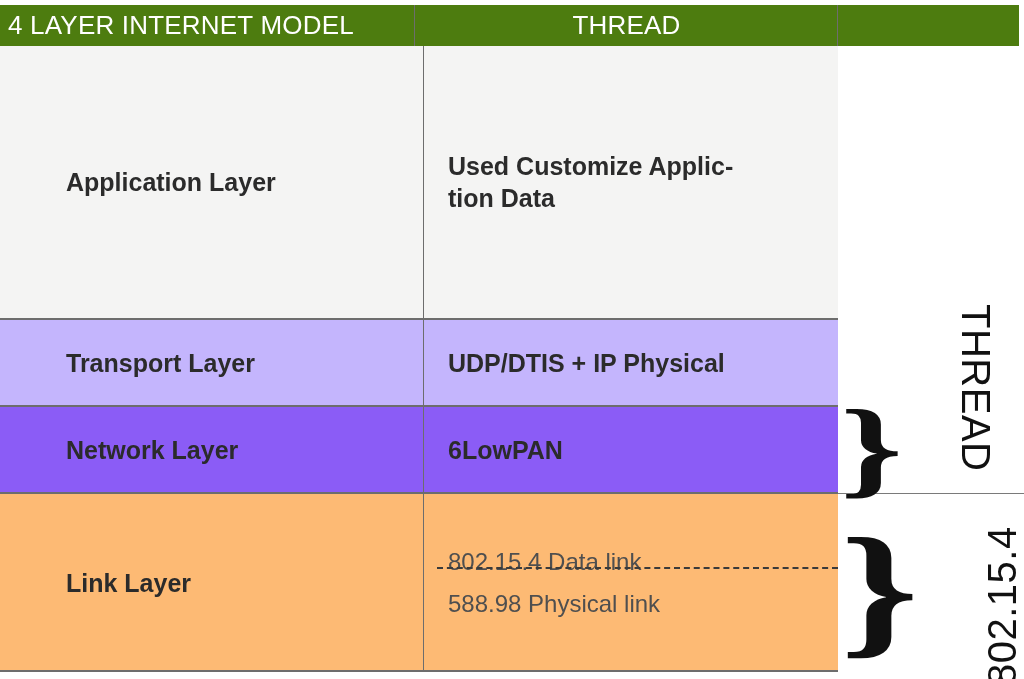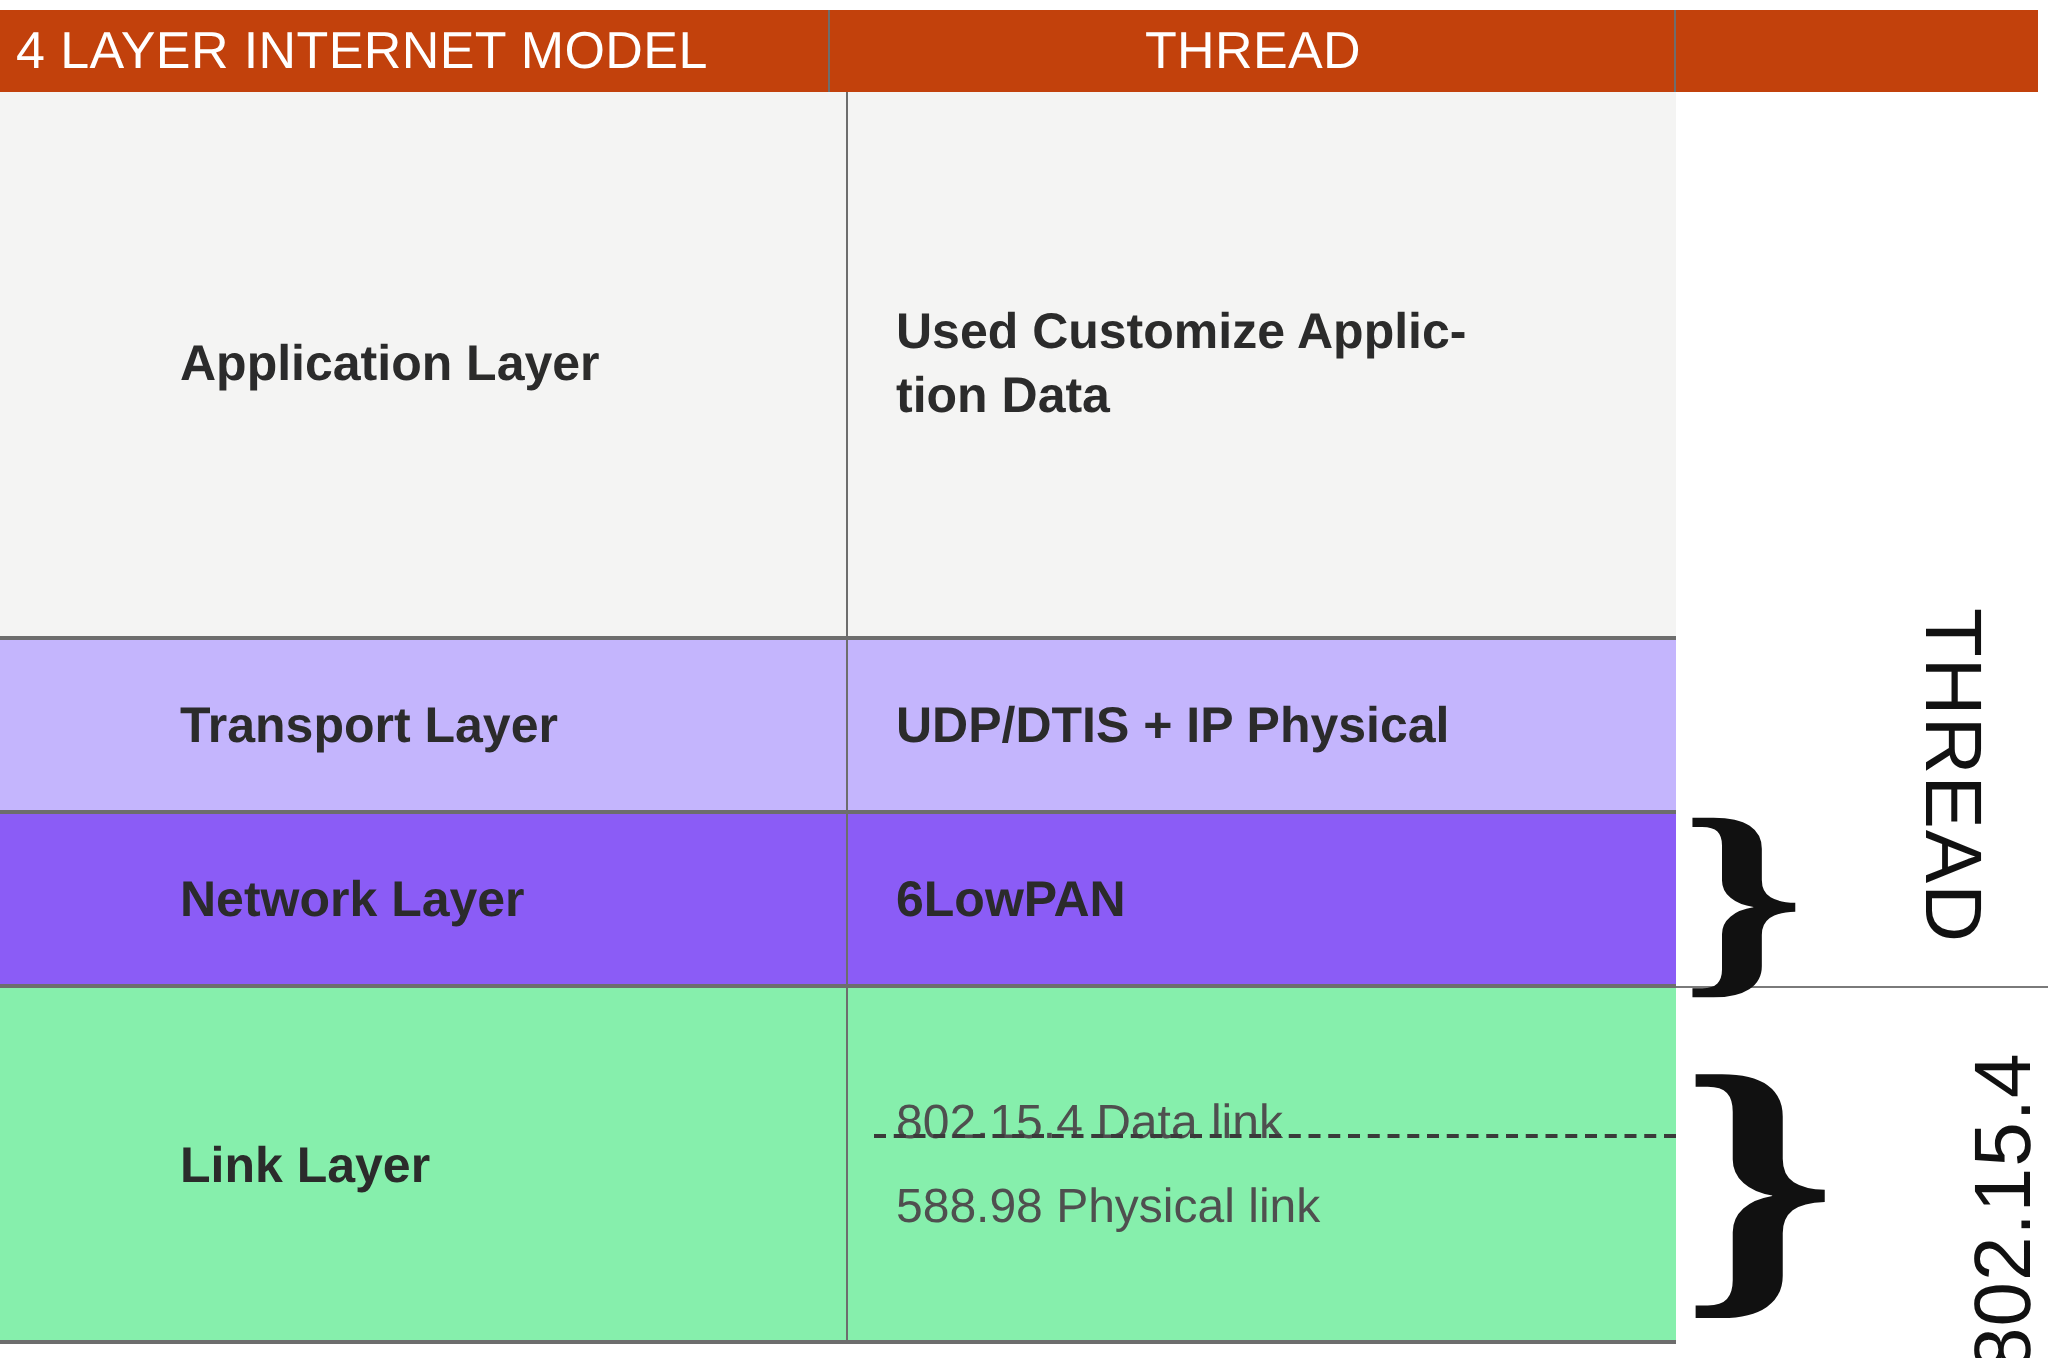--- a/index.html
+++ b/index.html
@@ -16,21 +16,21 @@
     -webkit-font-smoothing: antialiased;
   }
 
   
   #header-bar {
     position: absolute;
     left: 0;
     top: 5px;
     width: 1019px;
     height: 41px;
-    background: #c2410c;
+    background: #4d7c0f;
   }
   .hdr-cell {
     position: absolute;
     top: 0;
     height: 41px;
     line-height: 41px;
     color: #ffffff;
     font-size: 26px;
     font-weight: 400;
     letter-spacing: 0.2px;
@@ -77,21 +77,20 @@
     box-sizing: border-box;
     display: flex;
     flex-direction: column;
     justify-content: center;
   }
   .row .c1 {
     left: 0;
     width: 415px;
     padding-left: 66px;
     padding-right: 10px;
-    margin-left: 24px;
   }
   .row .c2 {
     left: 423px;
     width: 423px;
     padding-left: 24px;
     padding-right: 14px;
     border-left: 1px solid #6d6d6d;
   }
   .cell-text {
     font-size: 25px;
@@ -104,21 +103,21 @@
     left: 0;
     width: 838px;
     height: 2px;
     background: #6d6d6d;
   }
 
   
   #row-application { top: 0px;   height: 272px; background: #f4f4f3; }
   #row-transport   { top: 274px; height: 85px;  background: #c4b5fd; }
   #row-network     { top: 361px; height: 85px;  background: #8b5cf6; }
-  #row-link        { top: 448px; height: 178px; background: #86efac; }
+  #row-link        { top: 448px; height: 178px; background: #fdba74; }
 
   #sep-1 { top: 272px; }
   #sep-2 { top: 359px; }
   #sep-3 { top: 446px; }
   #sep-bottom { top: 624px; }
 
   
   #row-link .c2 {
     justify-content: center;
     padding-top: 0;

